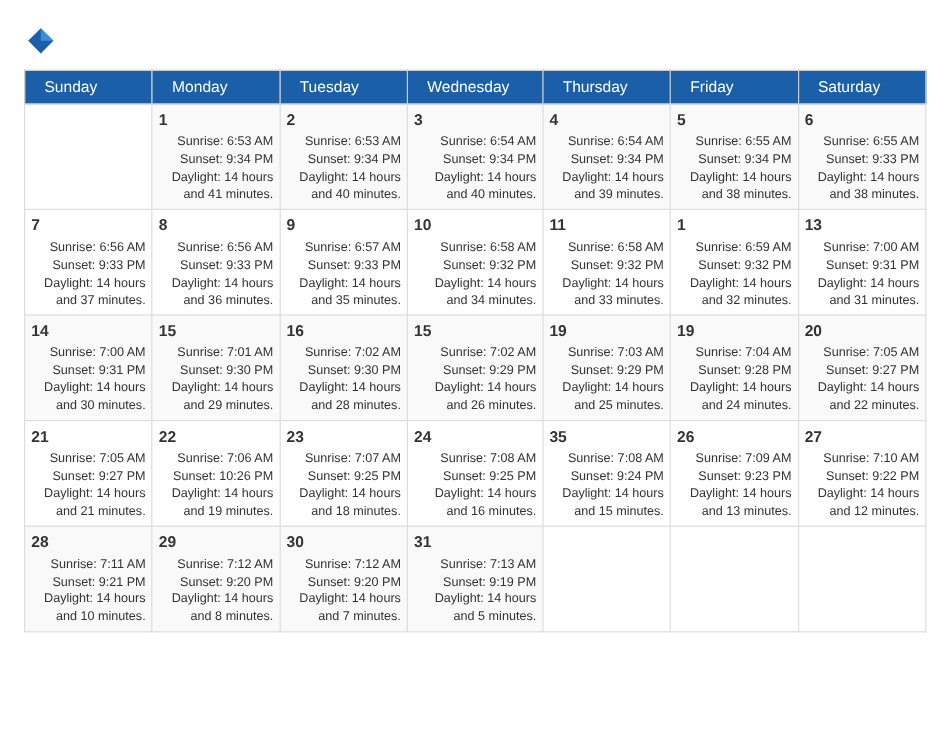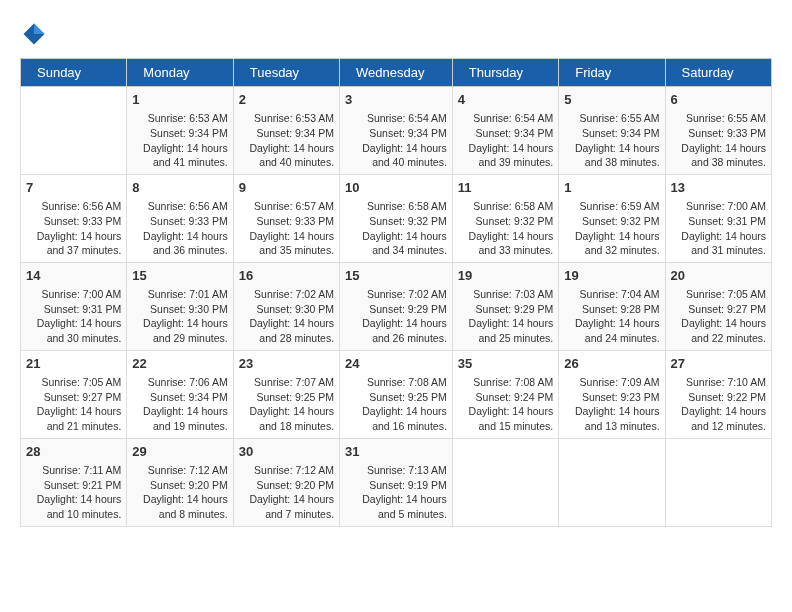--- a/index.html
+++ b/index.html
@@ -274,21 +274,21 @@
         <td>
           <span class="day-number">21</span>
           <div class="cell-content">Sunrise: 7:05 AM
 Sunset: 9:27 PM
 Daylight: 14 hours
 and 21 minutes.</div>
         </td>
         <td>
           <span class="day-number">22</span>
           <div class="cell-content">Sunrise: 7:06 AM
-Sunset: 9:34 PM
+Sunset: 10:26 PM
 Daylight: 14 hours
 and 19 minutes.</div>
         </td>
         <td>
           <span class="day-number">23</span>
           <div class="cell-content">Sunrise: 7:07 AM
 Sunset: 9:25 PM
 Daylight: 14 hours
 and 18 minutes.</div>
         </td>

